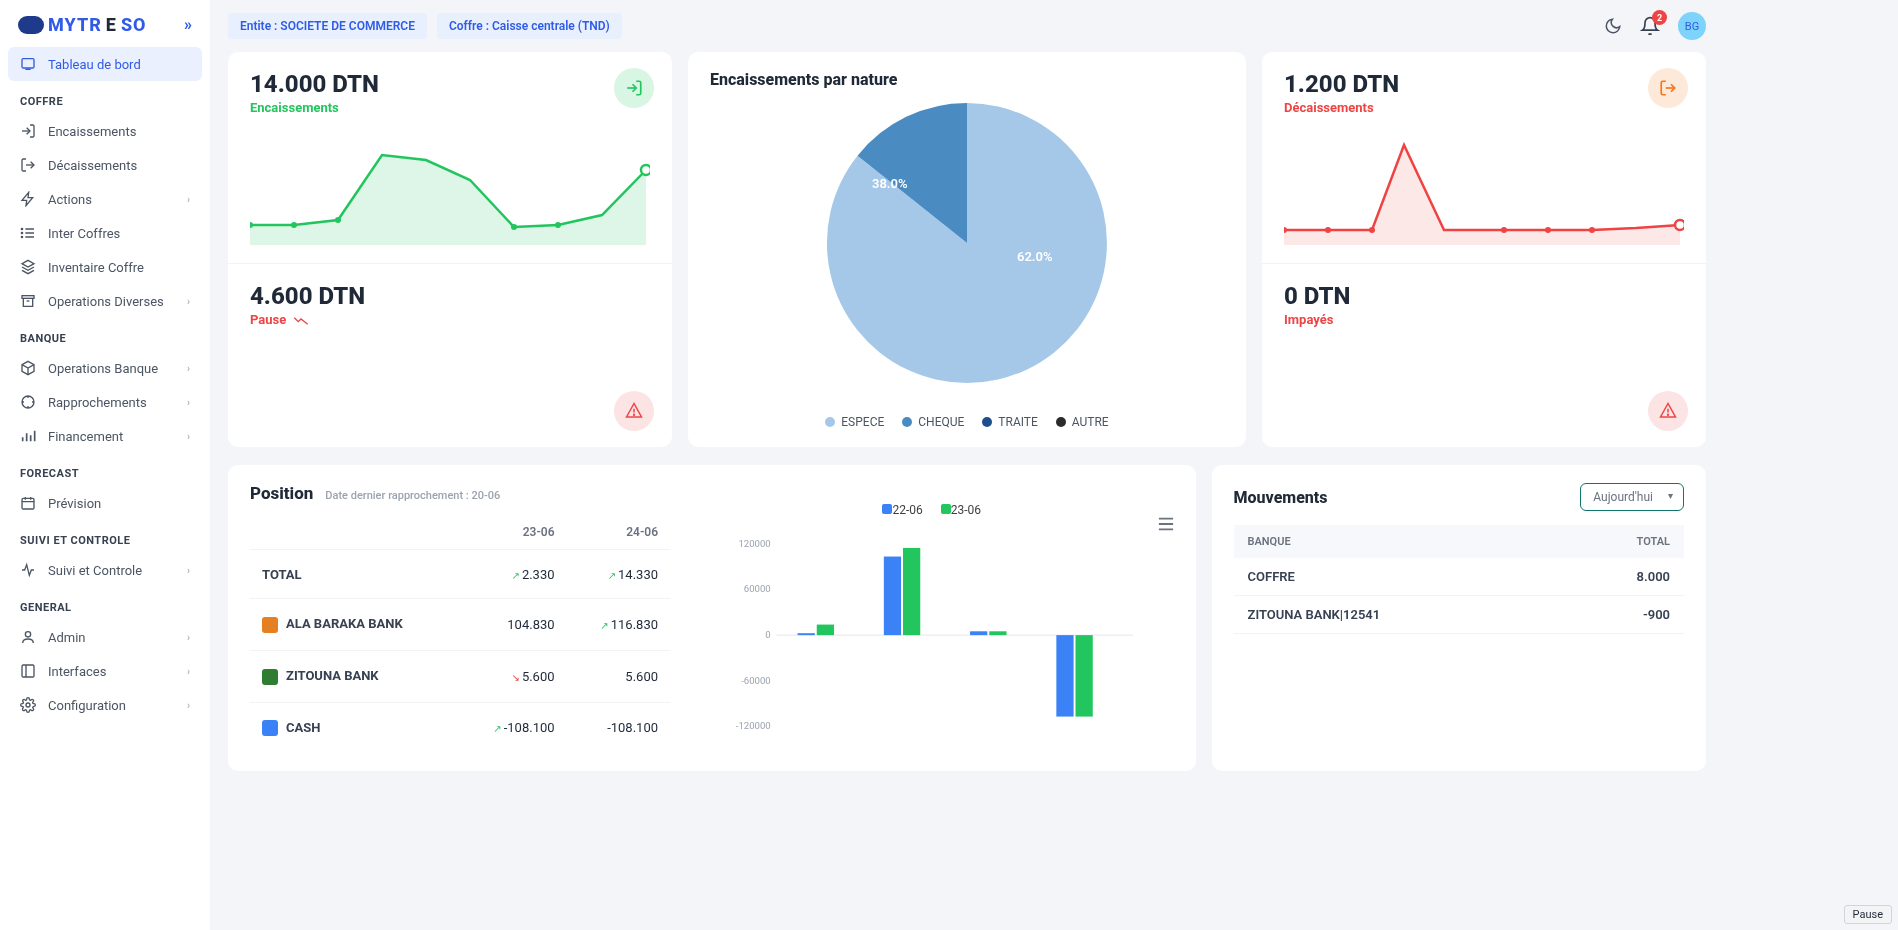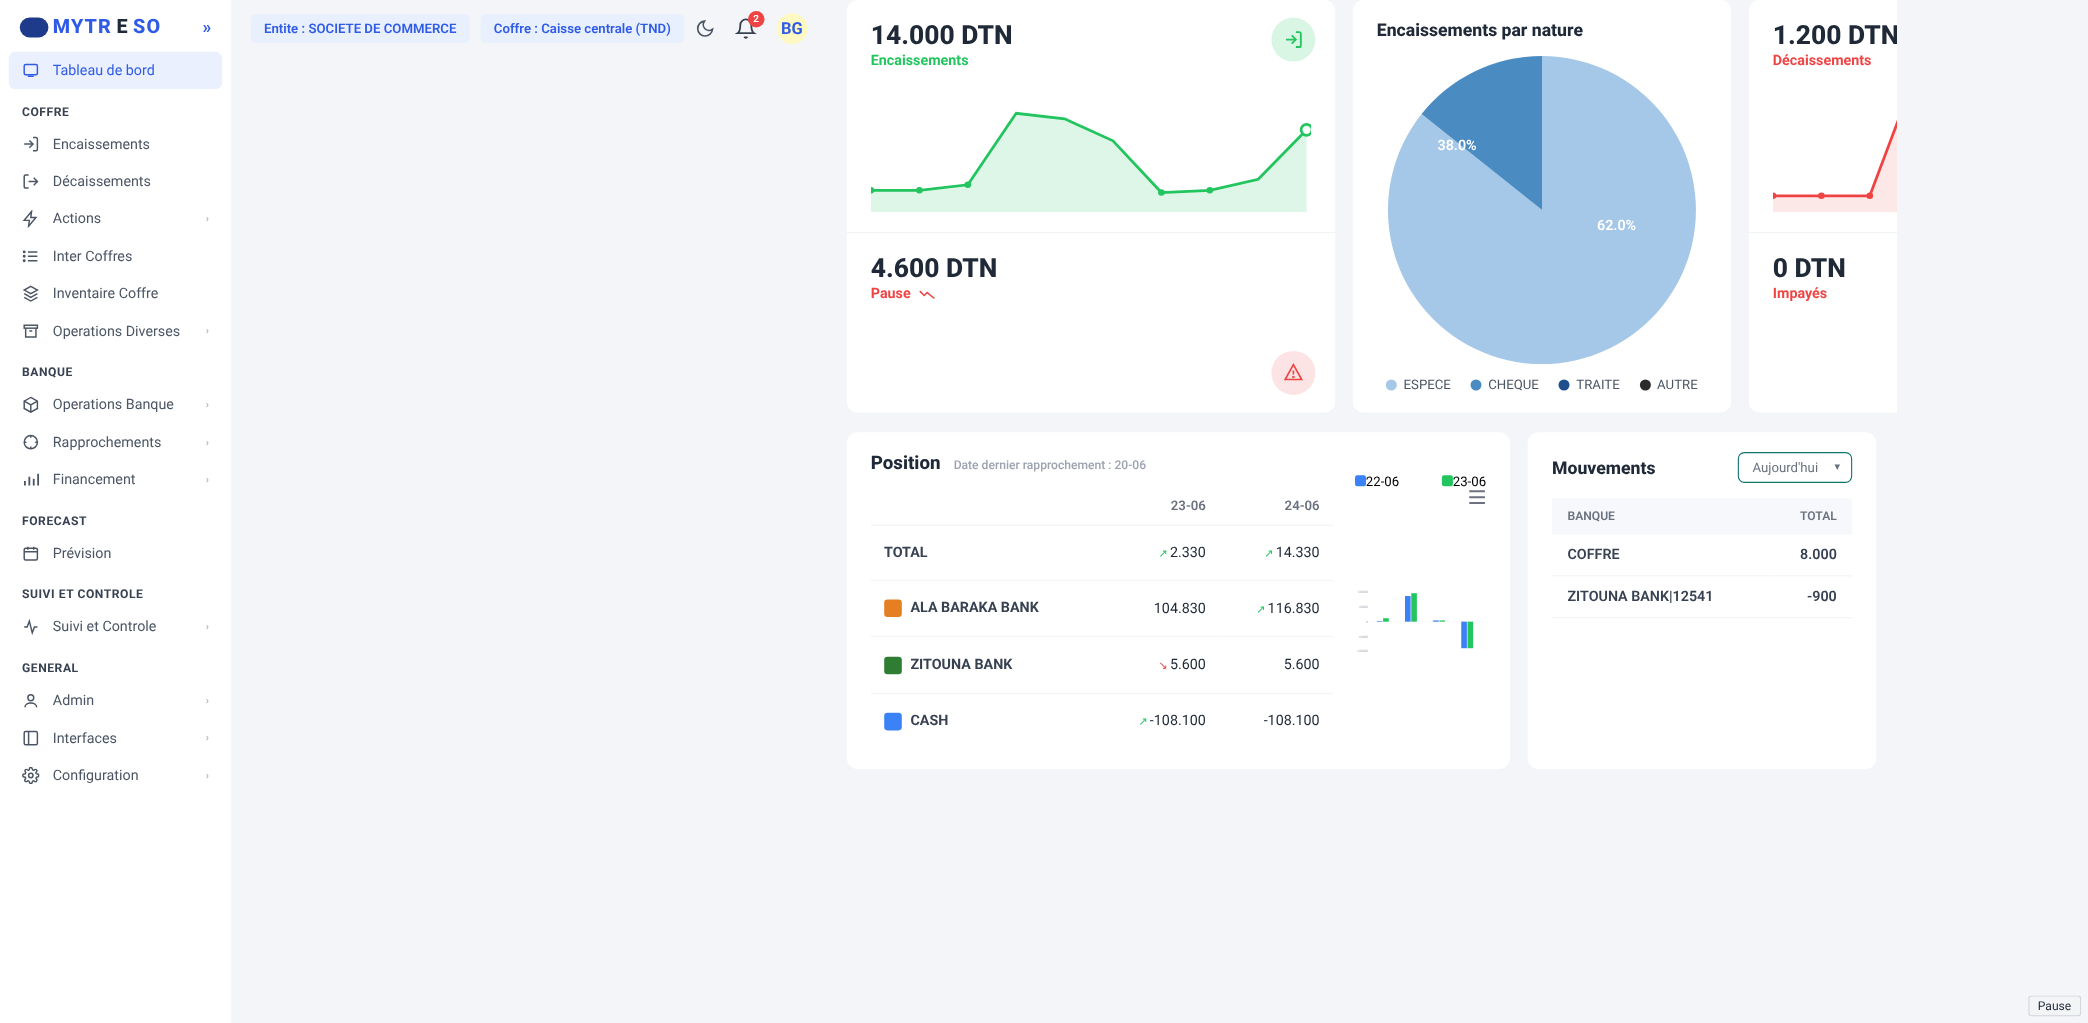--- a/index.html
+++ b/index.html
@@ -8,57 +8,57 @@
 .sidebar{width:210px;background:#fff;padding:10px 8px;display:flex;flex-direction:column;flex-shrink:0}
 .logo-row{display:flex;align-items:center;justify-content:space-between;padding:4px 10px 12px}
 .logo{font-weight:800;font-size:18px;color:#2F5BE7;letter-spacing:1px;display:flex;align-items:center;gap:4px}
 .logo .cloud{width:26px;height:18px;background:#1E3A8A;border-radius:10px;position:relative;display:inline-block}
 .collapse-btn{color:#2F5BE7;font-size:16px;font-weight:bold;cursor:pointer}
 .nav-item{display:flex;align-items:center;gap:12px;padding:9px 12px;font-size:13px;color:#4B5563;cursor:pointer;border-radius:6px;position:relative}
 .nav-item.active{background:#EAF0FE;color:#2F5BE7}
 .nav-item .ico{width:16px;height:16px;flex-shrink:0;display:inline-flex;align-items:center;justify-content:center}
 .nav-item .chev{margin-left:auto;color:#9CA3AF;font-size:10px}
 .nav-head{font-size:11px;font-weight:700;color:#374151;letter-spacing:.5px;padding:14px 12px 6px;text-transform:uppercase}
-.main{flex:1;display:flex;overflow:hidden}
+.main{flex:1;display:flex;flex-direction:column;overflow:hidden}
 .topbar{height:52px;display:flex;align-items:center;padding:0 18px;gap:10px}
 .pill{background:#E8F0FD;color:#2F5BE7;font-size:12px;font-weight:600;padding:6px 12px;border-radius:4px}
 .top-right{margin-left:auto;display:flex;align-items:center;gap:18px}
 .bell-wrap{position:relative;color:#374151}
 .badge{position:absolute;top:-6px;right:-7px;background:#EF4444;color:#fff;border-radius:50%;width:15px;height:15px;font-size:9px;display:flex;align-items:center;justify-content:center;font-weight:bold}
-.avatar{width:28px;height:28px;border-radius:50%;background:#fef9c3;color:#2F5BE7;font-size:15px;font-weight:bold;display:flex;align-items:center;justify-content:center}
+.avatar{width:28px;height:28px;border-radius:50%;background:#7dd3fc;color:#2F5BE7;font-size:11px;font-weight:normal;display:flex;align-items:center;justify-content:center}
 .content{flex:1;padding:0 18px 18px;display:flex;flex-direction:column;gap:18px;overflow:auto}
 .row{display:flex;gap:16px}
 .card{background:#fff;border-radius:10px;padding:18px 22px;flex:1;position:relative}
 .card.narrow{flex:0 0 430px}
 .kpi-val{font-size:24px;font-weight:800;color:#1F2937}
 .kpi-sub{font-size:13px;font-weight:700;margin-top:2px}
 .sub-green{color:#22C55E}
 .sub-red{color:#EF4444}
 .icon-circ{position:absolute;top:16px;right:18px;width:40px;height:40px;border-radius:50%;display:flex;align-items:center;justify-content:center}
 .ic-green{background:#D9F5E4;color:#22C55E}
 .ic-red{background:#FCE4E4;color:#EF4444}
 .ic-orange{background:#FDE9DA;color:#F97316}
 .spark{height:120px;margin-top:10px}
 .pie-title{font-size:16px;font-weight:800;color:#1F2937;margin-bottom:4px}
-.legend{display:flex;gap:18px;justify-content:center;margin-top:2px;font-size:12px;color:#4B5563}
+.legend{display:flex;gap:18px;justify-content:center;margin-top:22px;font-size:12px;color:#4B5563}
 .legend span{display:flex;align-items:center;gap:6px}
 .dot{width:10px;height:10px;border-radius:50%;display:inline-block}
 .pos-title{font-size:17px;font-weight:800;display:inline-block;margin-right:8px}
 .pos-sub{font-size:11px;color:#9CA3AF;font-weight:500}
 .pos-table{width:420px;border-collapse:collapse;margin-top:12px;font-size:13px}
 .pos-table th{font-weight:600;color:#6B7280;text-align:right;padding:10px 12px;font-size:12px}
 .pos-table th:first-child{text-align:left}
 .pos-table td{padding:10px 12px;border-top:1px solid #F1F3F6;text-align:right}
 .pos-table td:first-child{text-align:left;font-weight:700;color:#374151}
 .pos-table .bank-ico{width:16px;height:16px;display:inline-block;margin-right:8px;vertical-align:middle;border-radius:3px}
 .trend-up{color:#22C55E;font-size:10px;margin-right:2px}
 .trend-dn{color:#EF4444;font-size:10px;margin-right:2px}
 .pos-wrap{display:flex;gap:20px}
 .bar-area{flex:1;position:relative}
-.bar-legend{display:flex;gap:18px;justify-content:space-between;font-size:12px;color:#000000;margin-bottom:6px}
+.bar-legend{display:flex;gap:18px;justify-content:center;font-size:12px;color:#404040;margin-bottom:6px}
 .menu-ico{position:absolute;top:52px;right:22px;color:#6B7280}
 .mov-head{display:flex;align-items:center;justify-content:space-between}
 .mov-title{font-size:16px;font-weight:800}
 .dropdown{border:1px solid #0f766e;border-radius:6px;padding:6px 30px 6px 12px;font-size:12px;color:#6B7280;background:#fff;position:relative}
 .dropdown:after{content:"▾";position:absolute;right:10px;top:6px;font-size:10px}
 .mov-table{width:100%;margin-top:14px;border-collapse:collapse;font-size:13px}
 .mov-table th{background:#F7F8FB;padding:10px 14px;text-align:left;color:#6B7280;font-weight:600;font-size:11px}
 .mov-table th:last-child{text-align:right}
 .mov-table td{padding:11px 14px;border-bottom:1px solid #F1F3F6;color:#374151;font-weight:600}
 .mov-table td:last-child{text-align:right}

